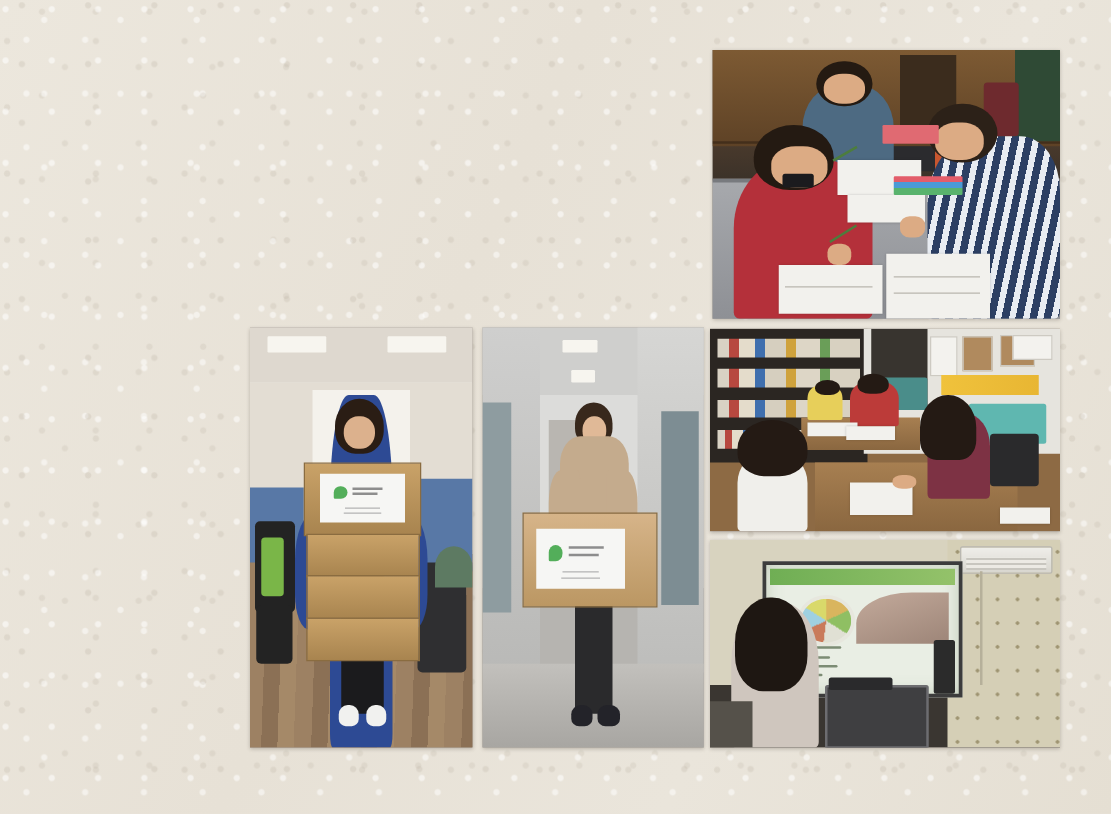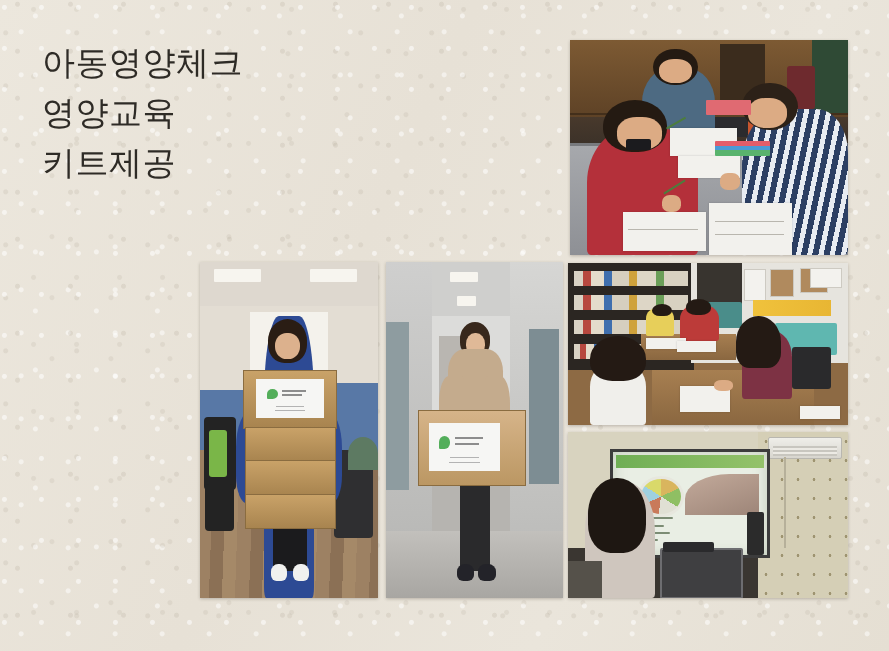--- a/index.html
+++ b/index.html
@@ -128,23 +128,20 @@
   .aircon-vent{background:repeating-linear-gradient(180deg,#c8c6bf 0 2px,#eceae4 2px 4px);}
   #pj-woman{left:6%;top:30%;width:25%;height:70%;background:#cfc6be;border-radius:42% 42% 4% 4%;}
   #pj-hair{left:7%;top:28%;width:21%;height:45%;background:#1e1712;border-radius:48% 48% 38% 38%;}
   .podium{background:#3f3f41;border:2px solid #6d6d70;border-radius:2px;}
 </style>
 </head>
 <body>
 
 <div id="slide">
 
-  <div id="title">아동영양체크
-영양교육
-키트제공</div>
 
   <div class="photo" id="p-kids-desk">
     <div class="ph-inner">
       <div class="lyr bg"></div>
       <div class="lyr wood-shelf"></div>
       <div class="lyr shelf-line" style="top:34%"></div>
       <div class="lyr" style="left:54%;top:2%;width:16%;height:30%;background:#3b2c1d;"></div>
       <div class="lyr" style="left:87%;top:0;width:13%;height:34%;background:#2f4a35;"></div>
       <div class="lyr" style="left:78%;top:12%;width:10%;height:20%;background:#6e2a2e;border-radius:3px;"></div>
       <div class="lyr deskgray"></div>

